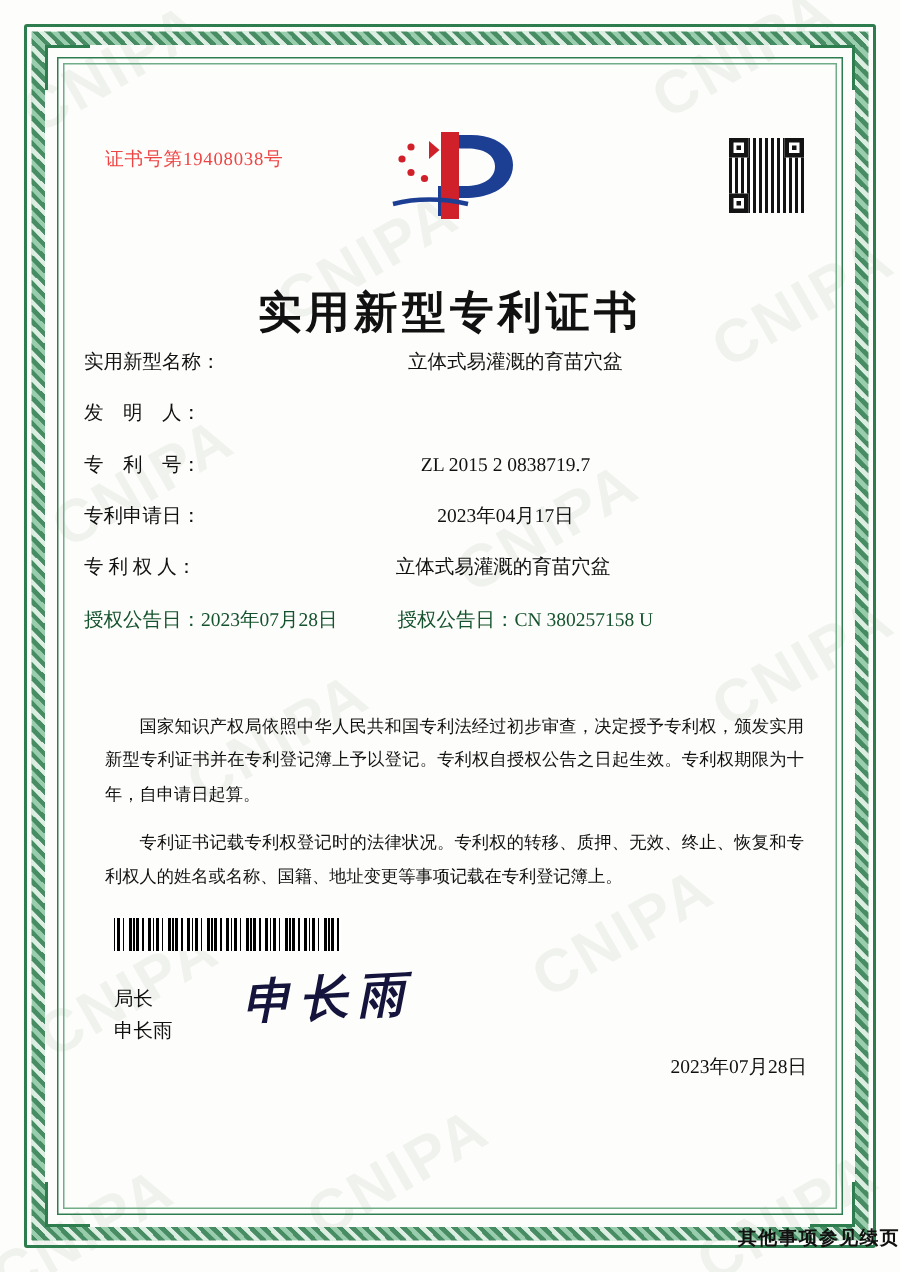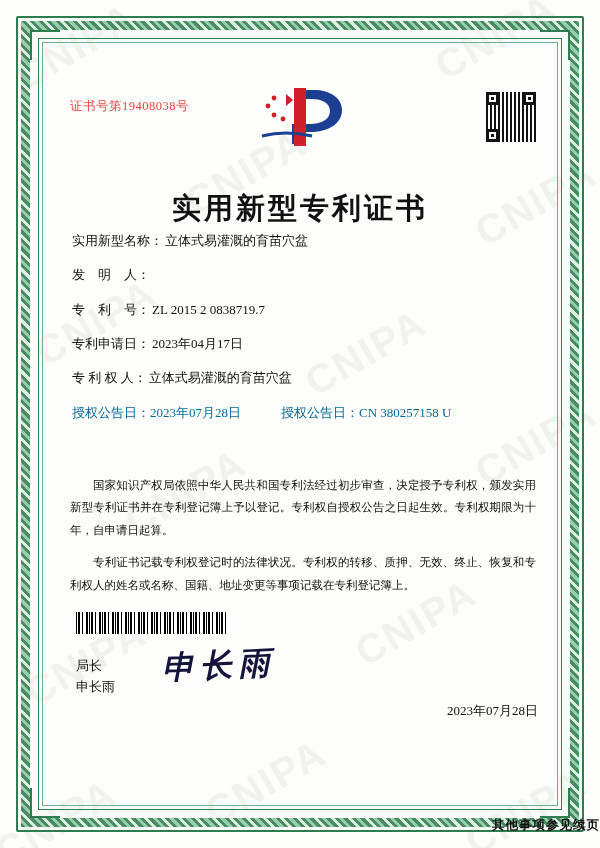--- a/index.html
+++ b/index.html
@@ -129,44 +129,45 @@
     text-align: center;
     font-family: "Liberation Serif", serif;
     font-weight: bold;
     font-size: 29px;
     letter-spacing: 3px;
     color: #111;
   }
 
   .fields {
     position: absolute;
-    left: 16px; right: 6px; top: 176px;
+    left: 0; right: 6px; top: 176px;
   }
   .field {
     display: flex;
     align-items: flex-start;
     margin-bottom: 15.5px;
     font-size: 13px;
     line-height: 1.45;
     color: #111;
   }
   .flabel {
     flex: 0 0 auto;
     white-space: nowrap;
   }
   .fvalue {
     flex: 1 1 auto;
     padding-left: 2px;
+    text-align: center;
   }
   .field-row-split {
     display: flex;
     align-items: flex-start;
     margin-bottom: 15.5px;
     font-size: 13px;
-    color: #0369a1;
+    color: #14532d;
   }
   .split-left { flex: 0 0 auto; }
   .split-right { margin-left: 40px; white-space: nowrap; }
 
   .paras {
     position: absolute;
     left: 14px; right: 8px; top: 418px;
     font-size: 11.5px;
     line-height: 1.95;
     color: #111;

